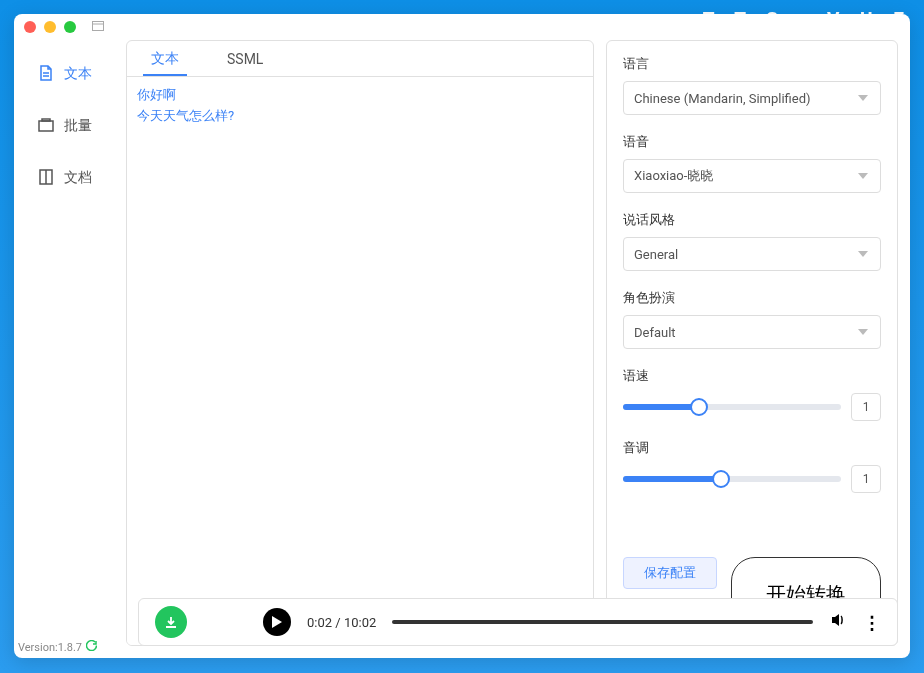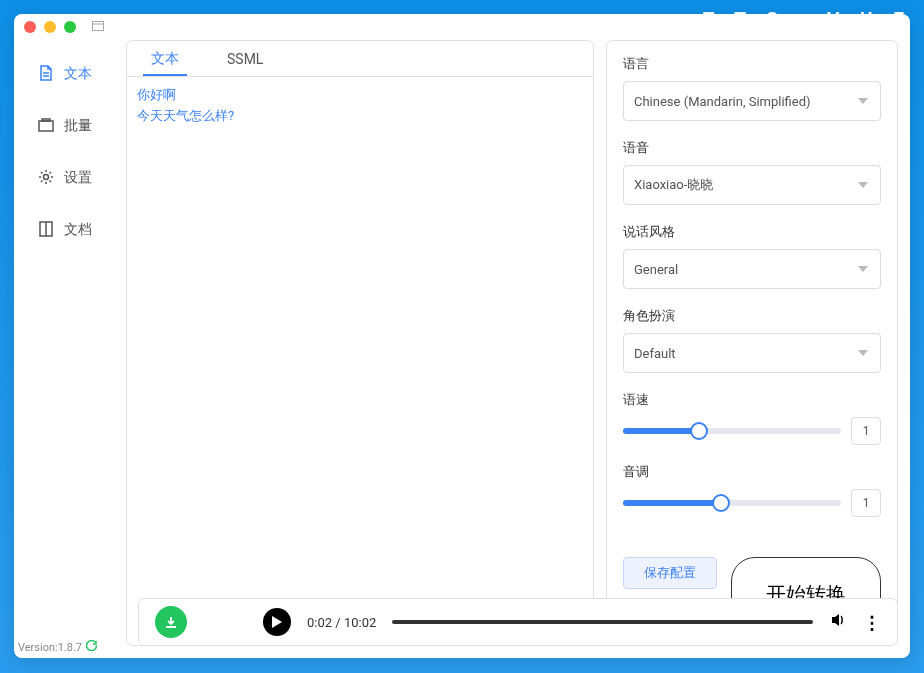--- a/index.html
+++ b/index.html
@@ -20,21 +20,21 @@
 .center-right{flex:1;display:flex;gap:12px}
 .center-panel{flex:1;display:flex;flex-direction:column;border:1px solid #e0e0e0;border-radius:6px;overflow:hidden}
 .tabs{height:36px;display:flex;border-bottom:1px solid #e0e0e0}
 .tab{padding:0 24px;display:flex;align-items:center;font-size:14px;color:#555;cursor:pointer;position:relative}
 .tab.active{color:#3b82f6}
 .tab.active::after{content:'';position:absolute;bottom:0;left:16px;right:16px;height:2px;background:#3b82f6}
 .text-area{flex:1;padding:8px 10px;font-size:13px;color:#3b82f6;line-height:1.6;border:none;outline:none;resize:none;white-space:pre-wrap}
 .right-panel{width:292px;border:1px solid #e0e0e0;border-radius:6px;padding:14px 16px;display:flex;flex-direction:column}
 .form-group{margin-bottom:18px}
 .form-label{font-size:13px;color:#333;margin-bottom:8px;display:block}
-.select-box{width:100%;height:40px;border:1px solid #ddd;border-radius:4px;padding:0 30px 0 10px;display:flex;align-items:center;font-size:13px;color:#555;position:relative;cursor:pointer;background:#fff}
+.select-box{width:100%;height:34px;border:1px solid #ddd;border-radius:4px;padding:0 30px 0 10px;display:flex;align-items:center;font-size:13px;color:#555;position:relative;cursor:pointer;background:#fff}
 .select-box::after{content:'';position:absolute;right:12px;top:50%;margin-top:-3px;border-left:5px solid transparent;border-right:5px solid transparent;border-top:6px solid #bbb}
 .slider-row{display:flex;align-items:center;gap:10px}
 .slider-wrap{flex:1;height:6px;background:#e4e7ed;border-radius:3px;position:relative;cursor:pointer}
 .slider-fill{height:100%;background:#3b82f6;border-radius:3px;position:absolute;left:0;top:0}
 .slider-thumb{width:18px;height:18px;border-radius:50%;background:#fff;border:2px solid #3b82f6;position:absolute;top:50%;transform:translate(-50%,-50%);cursor:grab}
 .slider-value{width:30px;height:28px;border:1px solid #ddd;border-radius:4px;display:flex;align-items:center;justify-content:center;font-size:12px;color:#555}
 .actions{margin-top:auto;display:flex;justify-content:space-between;align-items:stretch;gap:14px}
 .actions-left{display:flex;flex-direction:column;gap:10px}
 .btn-save{height:32px;padding:0 20px;background:#eef2ff;color:#3b82f6;border:1px solid #c7d6ff;border-radius:4px;font-size:13px;cursor:pointer}
 .btn-convert{flex:1;border:1px solid #333;background:#fff;border-radius:24px;font-size:20px;cursor:pointer;display:flex;align-items:center;justify-content:center;padding:0 20px}
@@ -76,27 +76,20 @@
               <path d="M5 8h6M5 11h6"></path>
             </svg></span>
         <span>文本</span>
       </div>
       <div class="sidebar-item">
         <span><svg viewBox="0 0 16 16" fill="none" stroke="currentColor" stroke-width="1.5">
               <rect x="1" y="4" width="14" height="10"></rect>
               <rect x="4" y="2" width="8" height="2"></rect>
             </svg></span>
         <span>批量</span>
-      </div>
-      <div class="sidebar-item">
-        <span><svg viewBox="0 0 16 16" fill="none" stroke="currentColor" stroke-width="1.5">
-              <circle cx="8" cy="8" r="2.5"></circle>
-              <path d="M8 1v2M8 13v2M1 8h2M13 8h2M3 3l1.5 1.5M11.5 11.5L13 13M3 13l1.5-1.5M11.5 4.5L13 3"></path>
-            </svg></span>
-        <span>设置</span>
       </div>
       <div class="sidebar-item">
         <span><svg viewBox="0 0 16 16" fill="none" stroke="currentColor" stroke-width="1.5">
               <rect x="2" y="1" width="12" height="14"></rect>
               <line x1="8" y1="1" x2="8" y2="15"></line>
             </svg></span>
         <span>文档</span>
       </div>
     </div>
 

